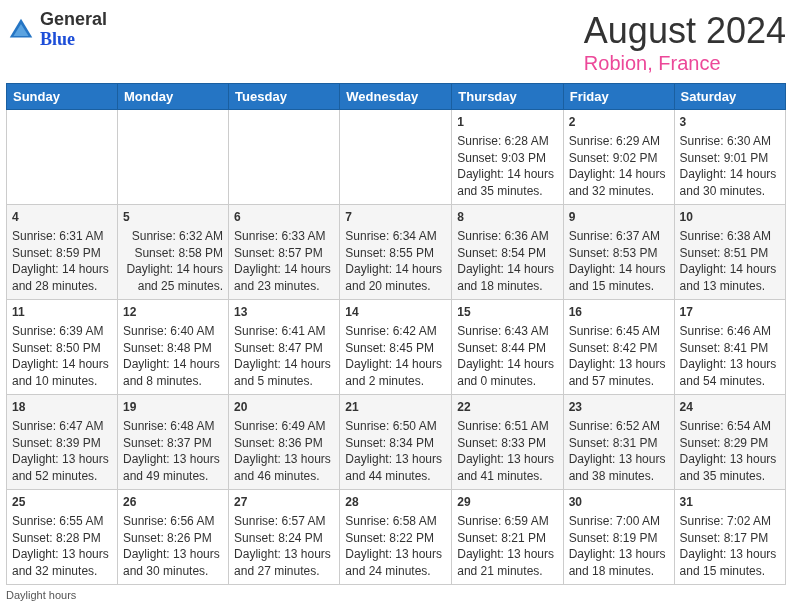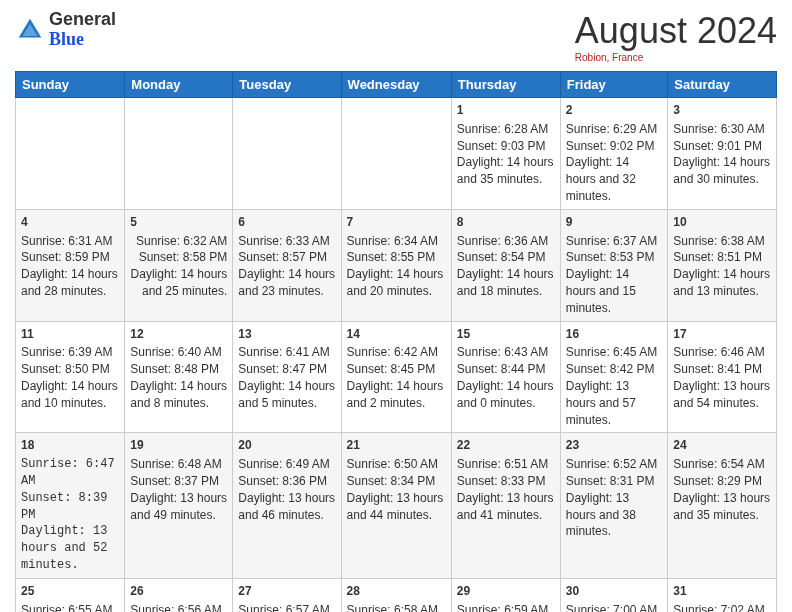--- a/index.html
+++ b/index.html
@@ -6,21 +6,21 @@
     body {
       width: 792px;
       height: 612px;
       font-family: Arial, sans-serif;
       background: #fff;
       overflow: hidden;
     }
     .page {
       width: 792px;
       height: 612px;
-      padding: 10px 15px;
+      padding: 10px 6px;
     }
     .header {
       display: flex;
       justify-content: space-between;
       align-items: flex-start;
       margin-bottom: 8px;
     }
     .logo {
       display: flex;
       align-items: center;
@@ -39,22 +39,22 @@
     }
     .title-block {
       text-align: left;
     }
     .month-year {
       font-size: 36px;
       color: #333;
       font-weight: normal;
     }
     .location {
-      font-size: 10px;
-      color: #b91c1c;
+      font-size: 20px;
+      color: #ec4899;
     }
     .calendar {
       width: 100%;
       border-collapse: collapse;
     }
     .calendar th {
       background-color: #2575c4;
       color: white;
       text-align: left;
       padding: 5px 6px;
@@ -237,21 +237,21 @@
           <td>
             <span class="day-number">17</span>
             <div class="day-info" style="white-space: pre-line;">Sunrise: 6:46 AM
 Sunset: 8:41 PM
 Daylight: 13 hours and 54 minutes.</div>
           </td>
         </tr>
         <tr>
           <td>
             <span class="day-number">18</span>
-            <div class="day-info" style="white-space: pre-line; font-family: Liberation Mono, monospace;">Sunrise: 6:47 AM
+            <div class="day-info" style="white-space: pre-line;">Sunrise: 6:47 AM
 Sunset: 8:39 PM
 Daylight: 13 hours and 52 minutes.</div>
           </td>
           <td>
             <span class="day-number">19</span>
             <div class="day-info" style="white-space: pre-line;">Sunrise: 6:48 AM
 Sunset: 8:37 PM
 Daylight: 13 hours and 49 minutes.</div>
           </td>
           <td>
@@ -325,13 +325,16 @@
           <td>
             <span class="day-number">31</span>
             <div class="day-info" style="white-space: pre-line;">Sunrise: 7:02 AM
 Sunset: 8:17 PM
 Daylight: 13 hours and 15 minutes.</div>
           </td>
         </tr>
       </tbody>
   </table>
 
+  <div class="footer">
+    <span>Daylight hours</span>
+  </div>
 </div>
 
 </body></html>

